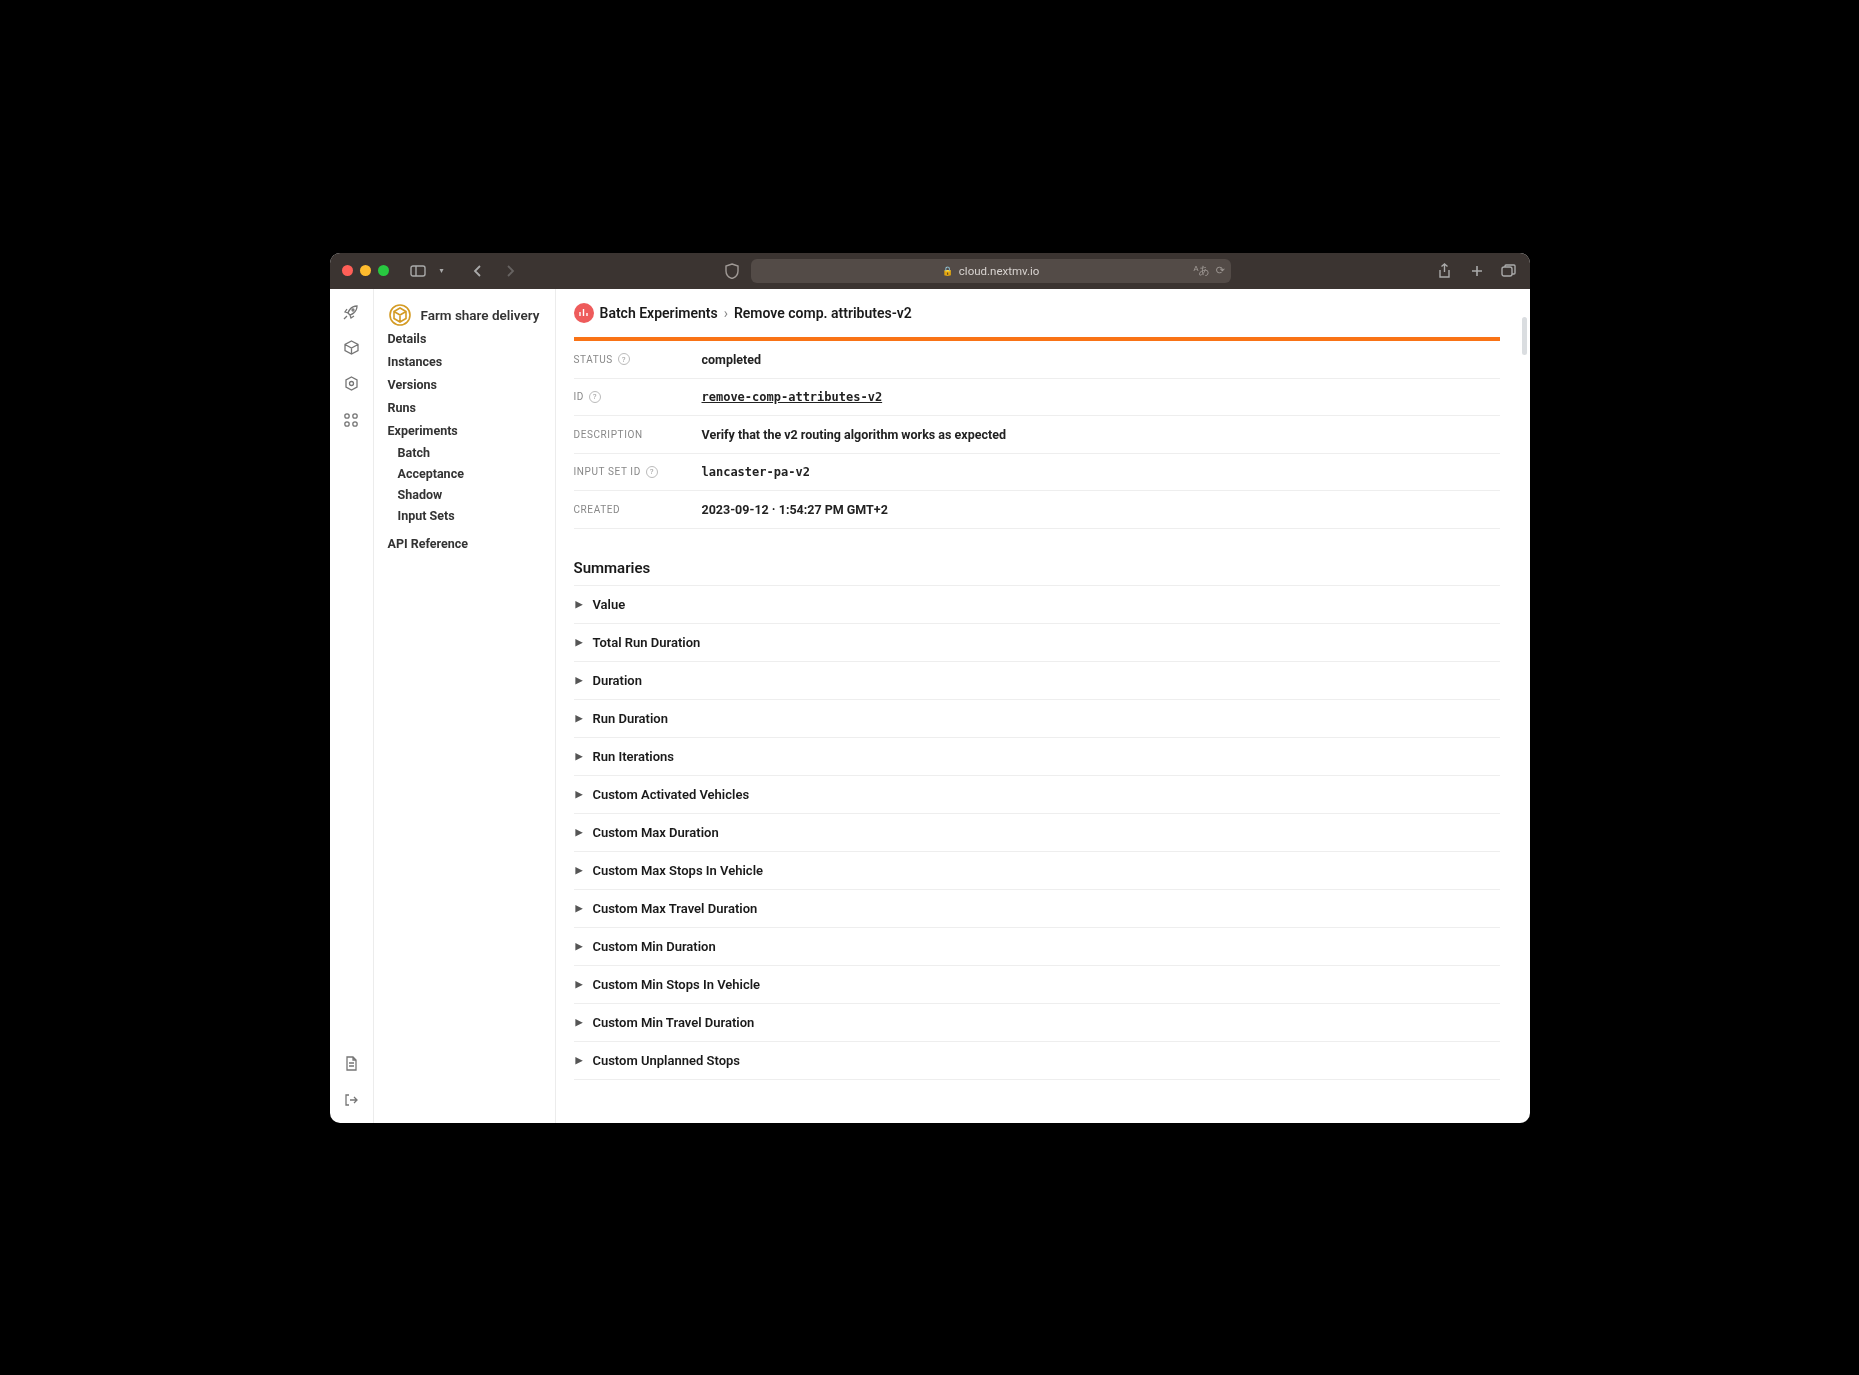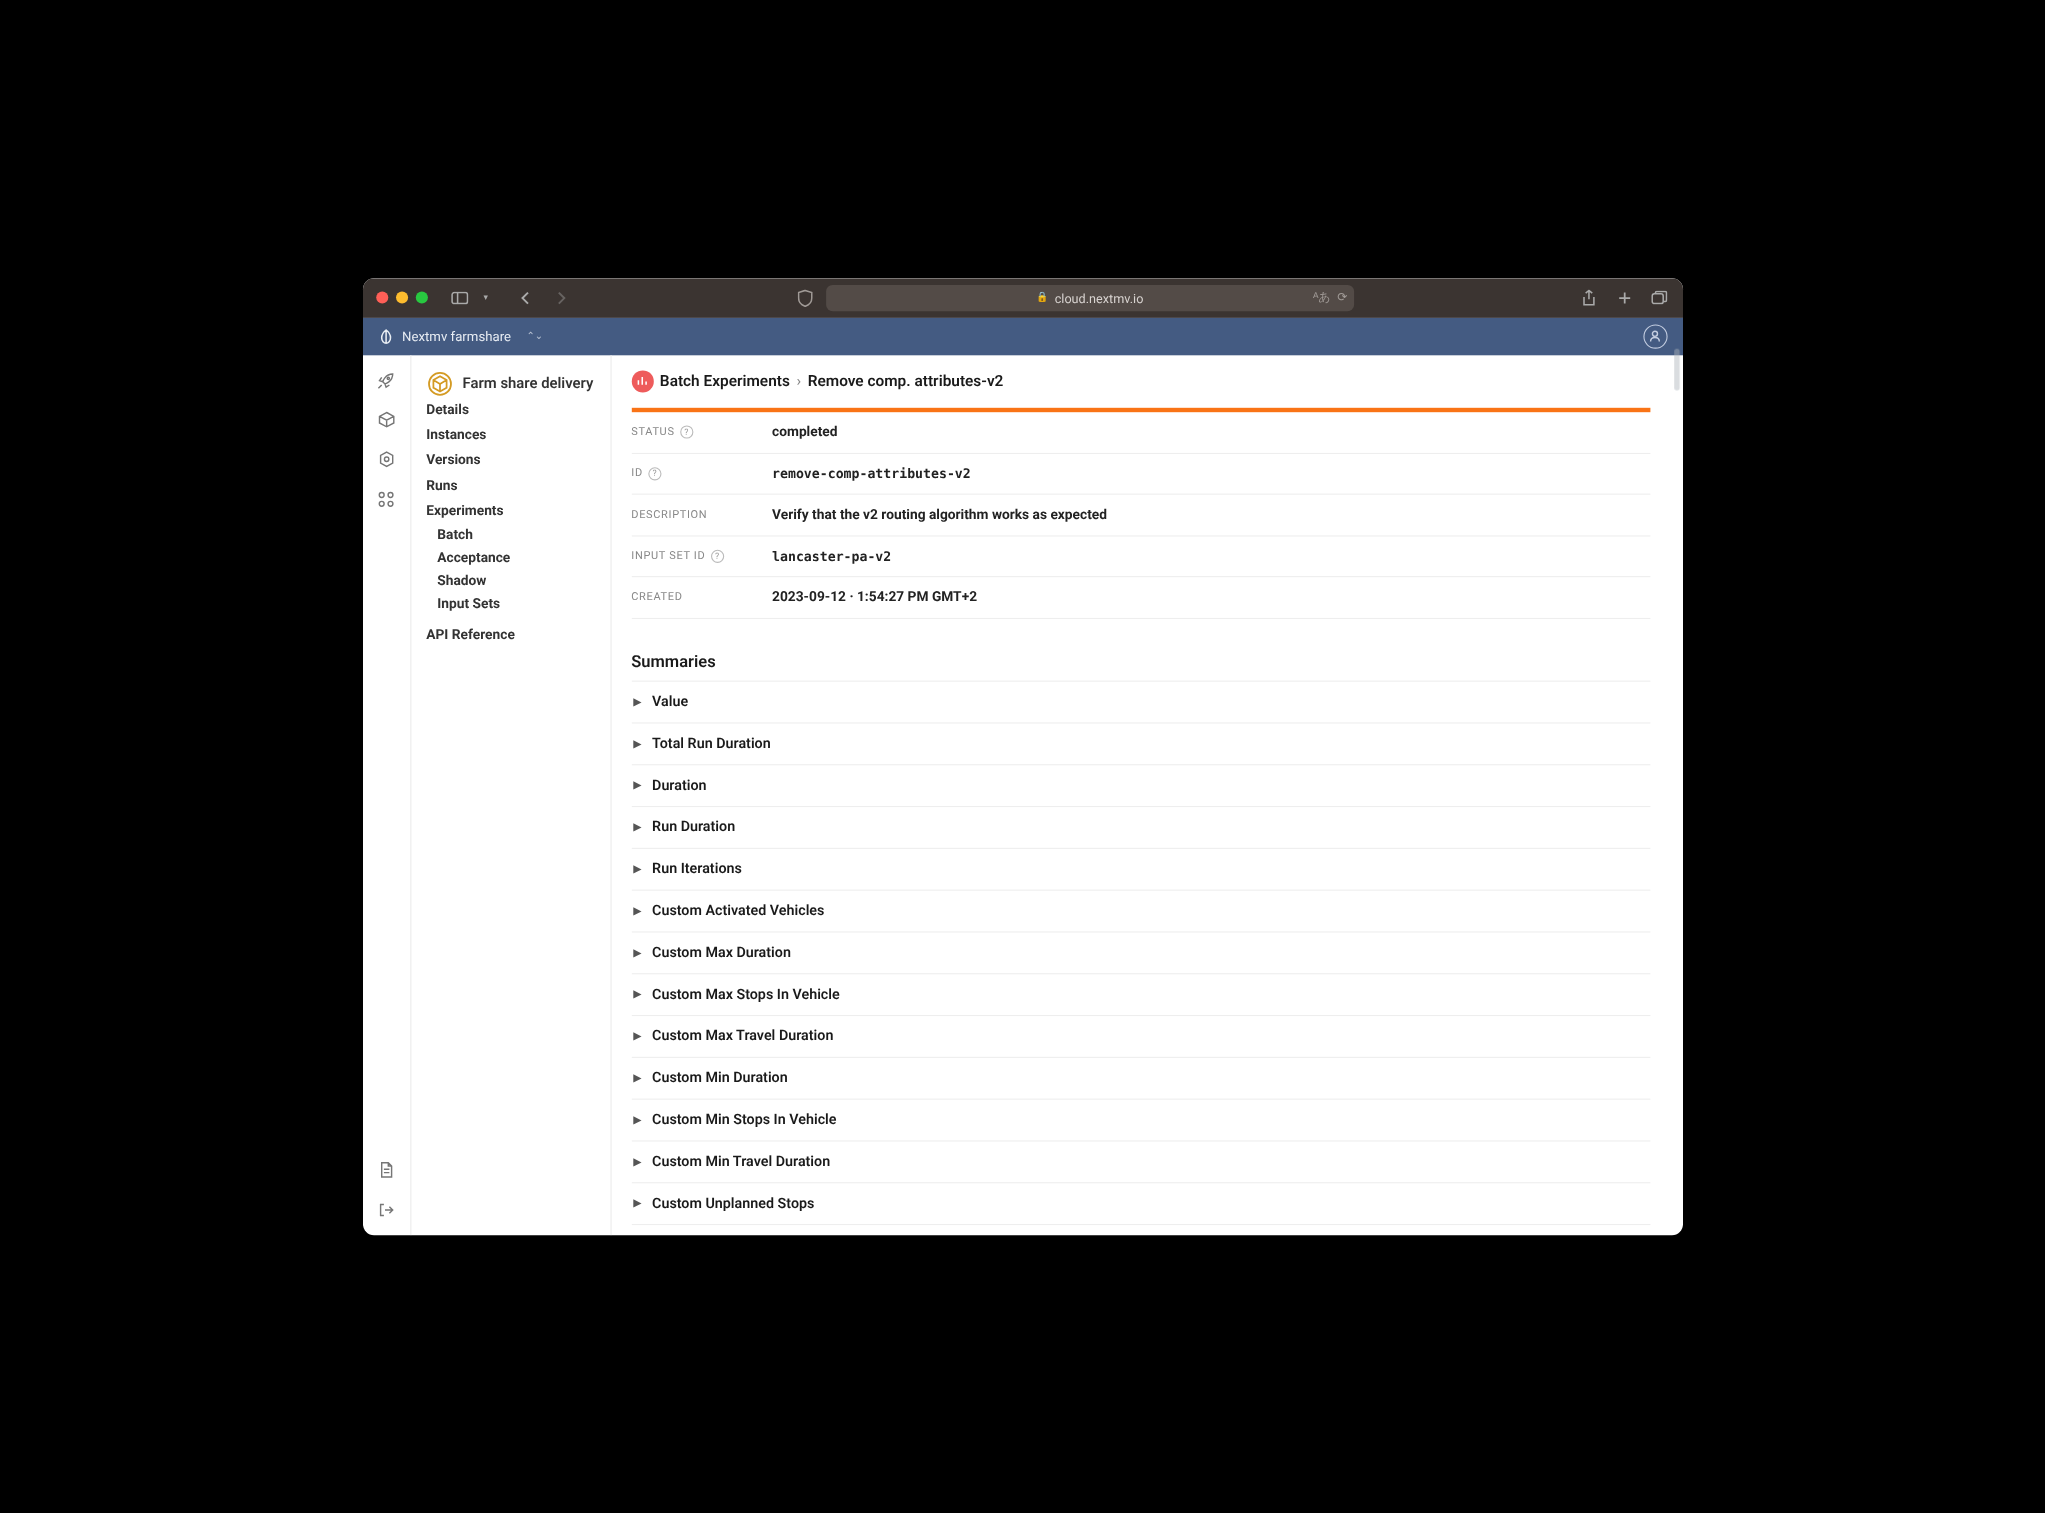--- a/index.html
+++ b/index.html
@@ -226,37 +226,20 @@
       </span>
       <span class="chrome-icon">
         <svg width="15" height="13" viewBox="0 0 15 13" fill="none" stroke="currentColor" stroke-width="1.4">
             <rect x="1" y="3" width="10" height="9" rx="2"></rect>
             <path d="M4 3 V2 C4 1.4 4.4 1 5 1 H13 C13.6 1 14 1.4 14 2 V9 C14 9.6 13.6 10 13 10 H11"></path>
           </svg>
       </span>
     </div>
   </div>
 
-  <div class="appnav">
-    <div class="org">
-      <span class="org-logo">
-        <svg width="14" height="14" viewBox="0 0 14 14" fill="none" stroke="currentColor" stroke-width="1.4">
-            <path d="M7 1 C7 1 3 4 3 8 C3 11 5 13 7 13 C9 13 11 11 11 8 C11 4 7 1 7 1 Z M7 1 V13"></path>
-          </svg>
-      </span>
-      <span>Nextmv farmshare</span>
-      <span class="chev">⌃⌄</span>
-    </div>
-    <div class="avatar">
-      <svg width="13" height="13" viewBox="0 0 13 13" fill="none" stroke="currentColor" stroke-width="1.3">
-          <circle cx="6.5" cy="4.5" r="2.3"></circle>
-          <path d="M2.5 11.5 C2.5 9 4.3 7.8 6.5 7.8 C8.7 7.8 10.5 9 10.5 11.5"></path>
-        </svg>
-    </div>
-  </div>
 
   <div class="body">
 
     <div class="iconrail">
       <span class="rail-icon">
         <svg width="18" height="18" viewBox="0 0 18 18" fill="none" stroke="currentColor" stroke-width="1.3">
             <path d="M5 13 L2 16 M6 10 C6 10 8 3 15 3 C15 10 8 12 8 12 Z M6 10 L3 9 L5 6 M8 12 L9 15 L12 13"></path>
             <circle cx="11" cy="7" r="1"></circle>
           </svg>
       </span>
@@ -338,21 +321,21 @@
             <span>Status</span>
             <span class="q">?</span>
           </div>
           <div class="meta-val">completed</div>
         </div>
         <div class="meta-row">
           <div class="meta-label">
             <span>ID</span>
             <span class="q">?</span>
           </div>
-          <div class="meta-val mono" style="font-weight:600;">remove-comp-attributes-v2</div>
+          <div class="meta-val mono" style="font-weight:600;text-decoration:underline;">remove-comp-attributes-v2</div>
         </div>
         <div class="meta-row">
           <div class="meta-label">
             <span>Description</span>
           </div>
           <div class="meta-val">Verify that the v2 routing algorithm works as expected</div>
         </div>
         <div class="meta-row">
           <div class="meta-label">
             <span>Input Set ID</span>

